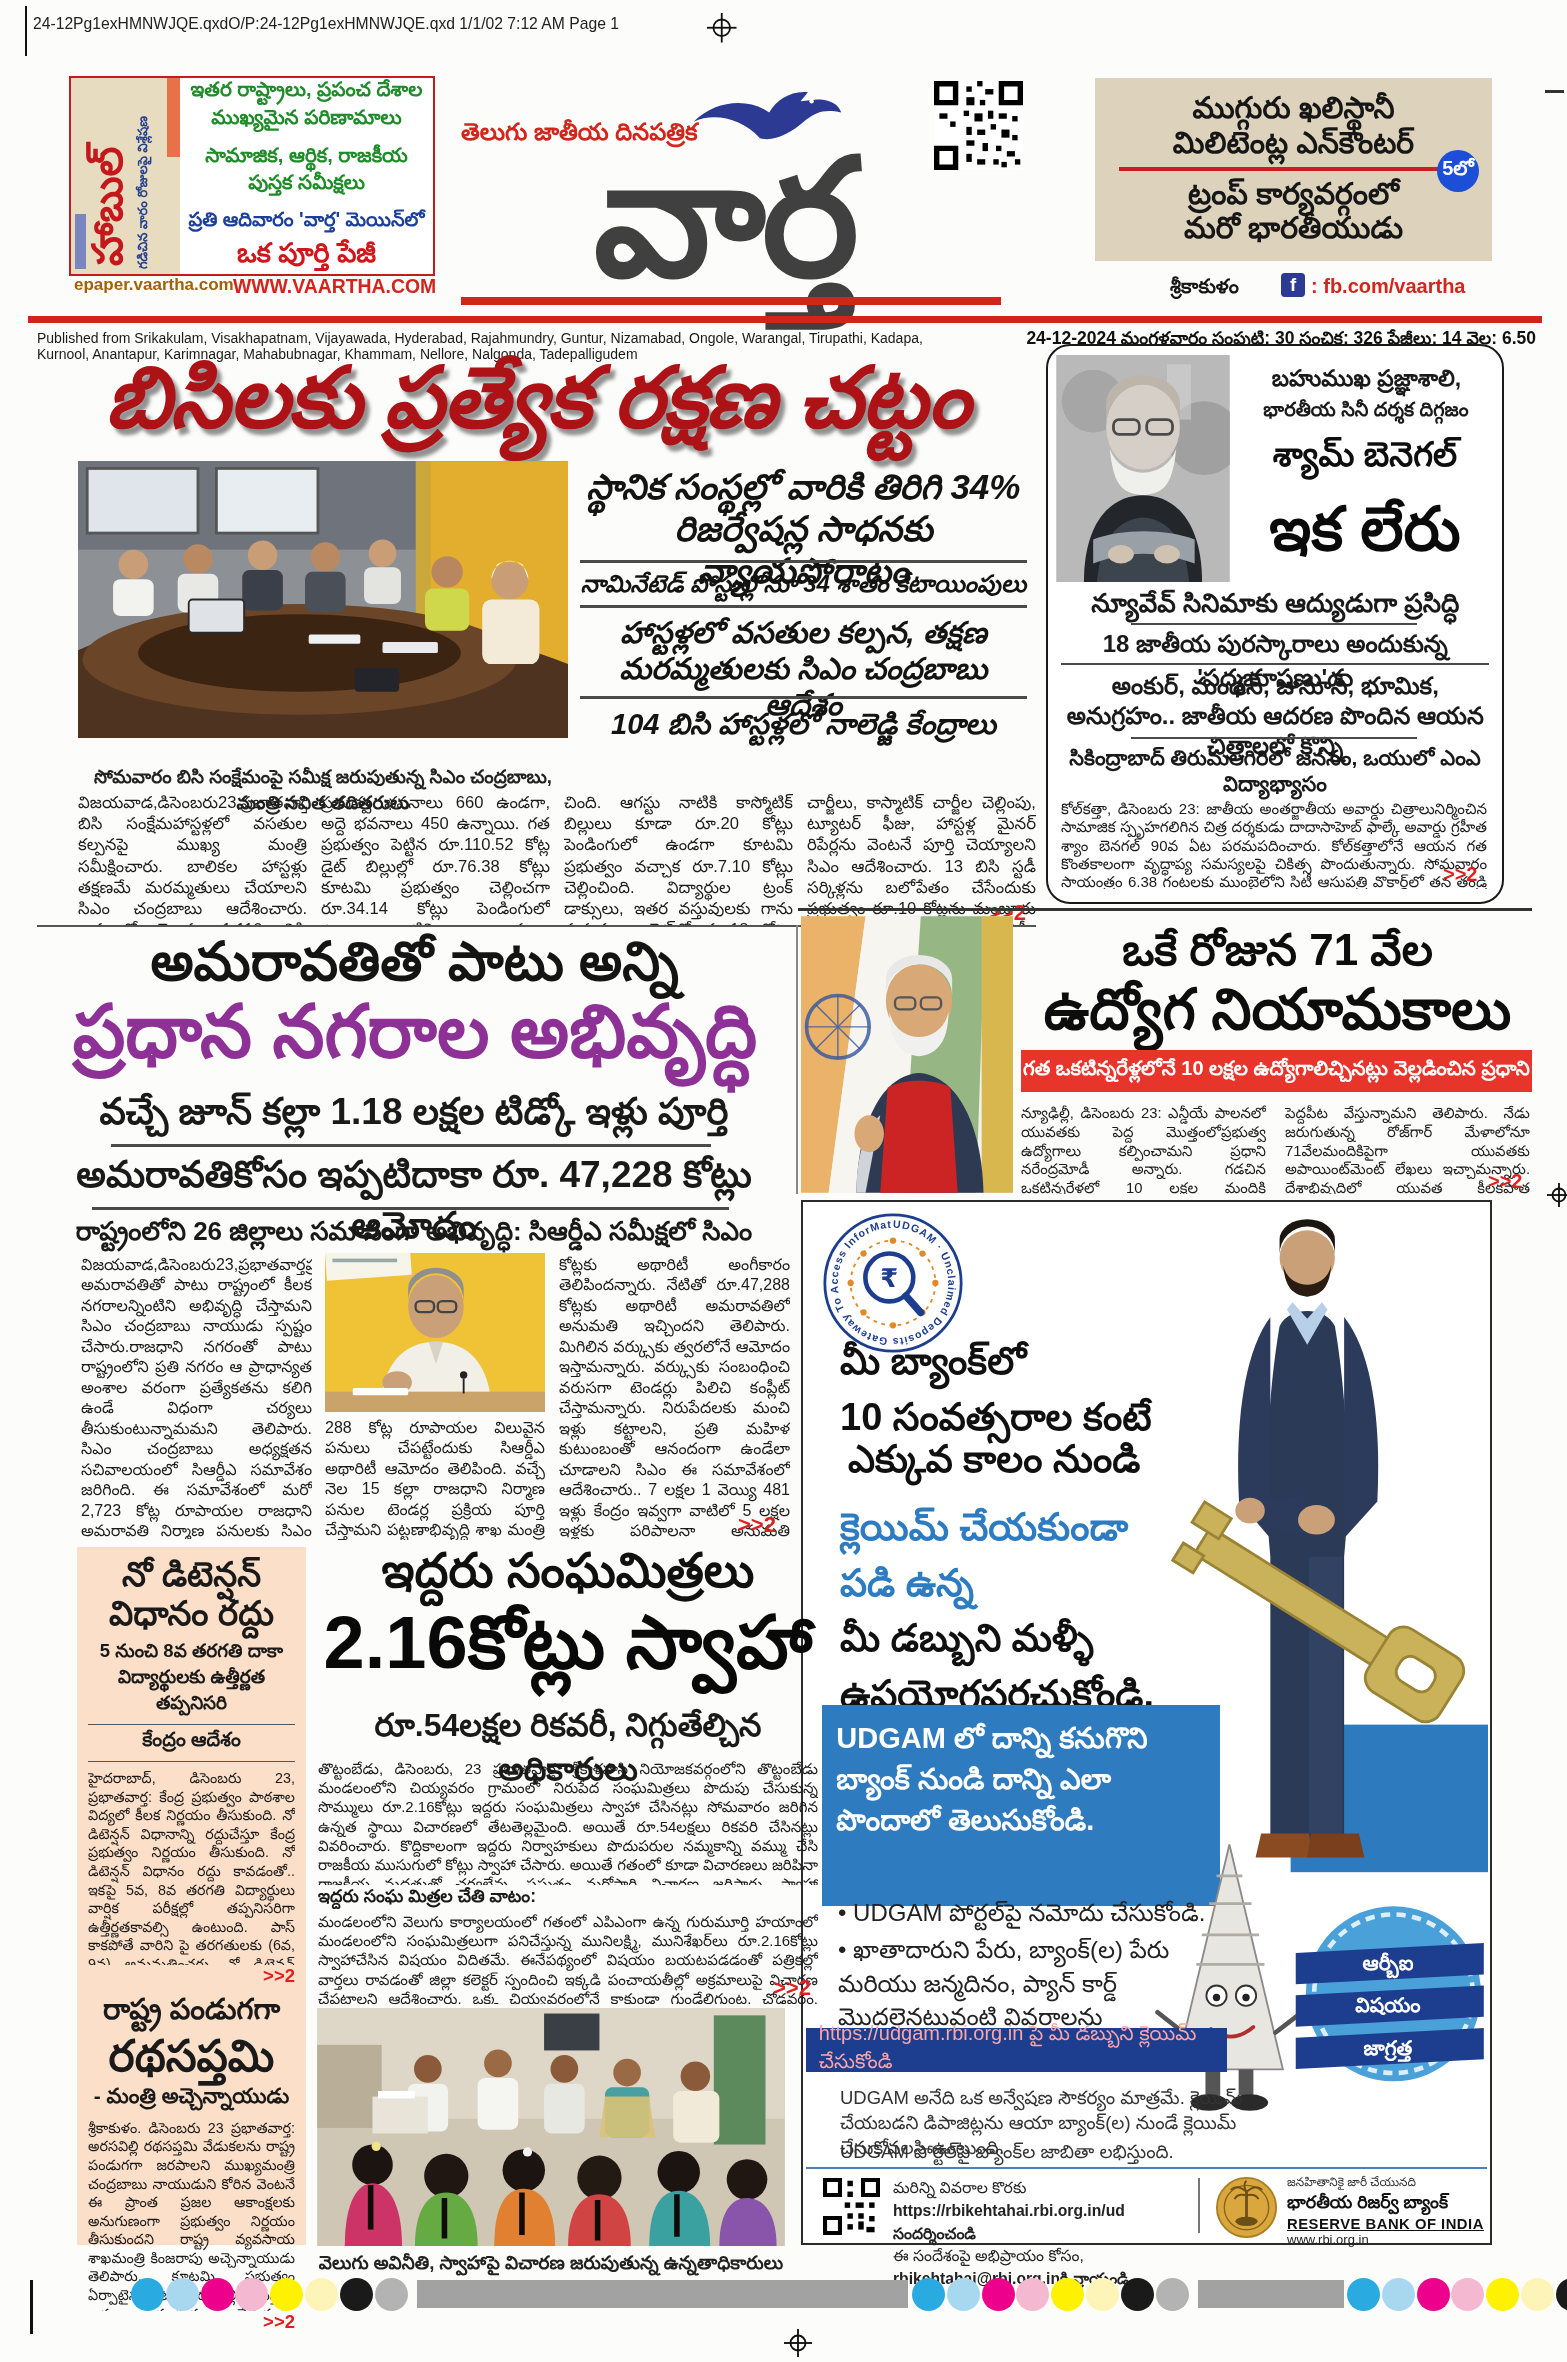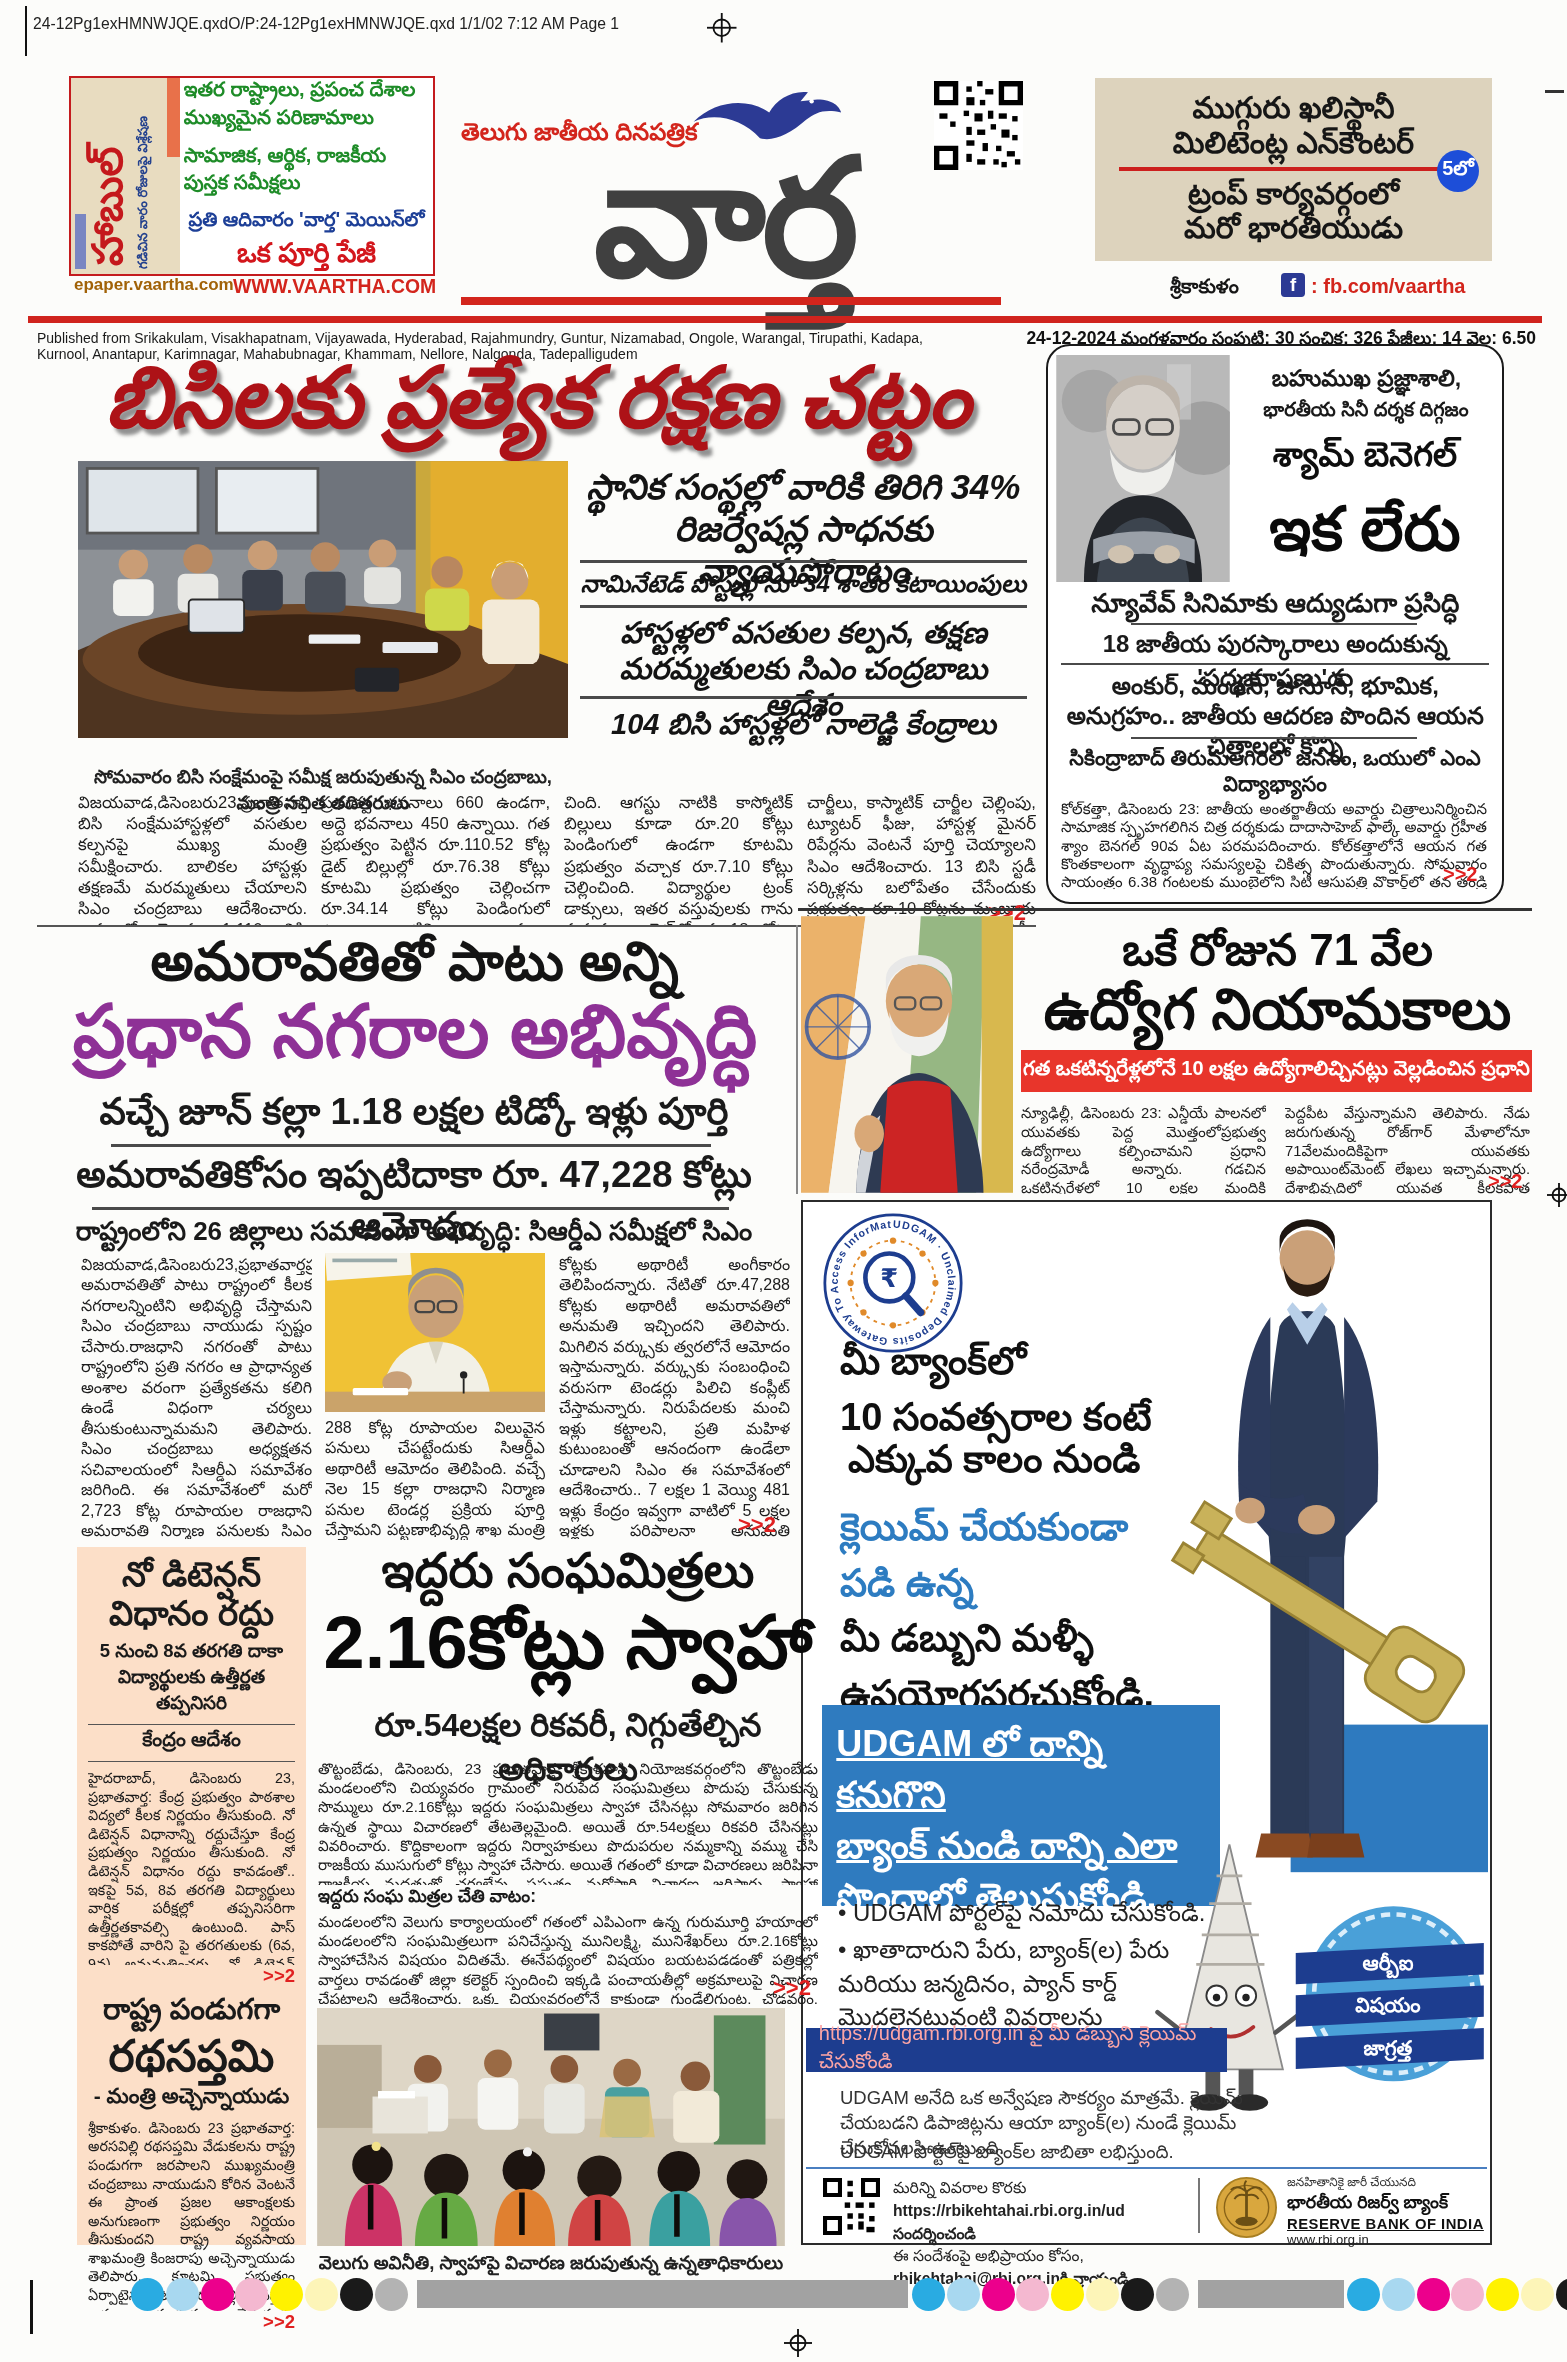--- a/index.html
+++ b/index.html
@@ -13,42 +13,42 @@
   .hr{background:#4a4a4a;}
   .redhr{background:#d0241e;}
   .jump{color:#e02020;font-weight:bold;white-space:nowrap;}
   .bodytxt{font-size:16.6px;line-height:1.28;color:#1c1c1c;}
   .smallbody{font-size:15px;line-height:1.27;color:#1c1c1c;}
   
   .promo-box{border:2.8px solid #c41b1e;background:#fff;display:flex;}
   .promo-left{width:109px;background:#e8dcc0;position:relative;overflow:hidden;flex:none;}
   .promo-vert{writing-mode:vertical-rl;transform:rotate(180deg);font-weight:bold;}
   .promo-right{flex:1;display:flex;flex-direction:column;justify-content:center;gap:2.8px;padding:5.5px 3.7px;}
-  .green-line{color:#1e8c28;font-weight:bold;font-size:20px;text-align:left;line-height:1.25;}
+  .green-line{color:#1e8c28;font-weight:bold;font-size:20px;text-align:center;line-height:1.25;}
   .pdiv{height:1.8px;background:#cfa3cf;margin:3.7px 24px;}
   .blue-line{color:#1d3f97;font-weight:bold;font-size:19.4px;text-align:center;}
   .redbig-line{color:#d3161c;font-weight:bold;font-size:27px;text-align:center;}
   .logo-text{font-weight:bold;color:#404040;font-size:164px;line-height:1;letter-spacing:-3.7px;}
   .tagline{color:#d3251c;font-weight:bold;font-size:24px;}
   .beige-box{background:#ddd3bd;}
   .tr-line{font-size:30px;font-weight:bold;color:#161616;text-align:center;line-height:1.15;}
   .badge5{background:#1d4ed8;color:#fff;border-radius:50%;width:42px;height:42px;
           display:flex;align-items:center;justify-content:center;font-weight:bold;font-size:20px;}
   .lead-headline{font-size:85px;font-weight:800;color:#ad1217;text-shadow:4.6px 5.5px 3.7px rgba(110,110,110,.75);
                  line-height:1.05;letter-spacing:-0.9px;}
   .sub-hd{font-weight:bold;color:#141414;line-height:1.2;font-style:italic;}
   .caption{font-size:18.5px;font-weight:bold;color:#222;}
   .round-box{border:2.8px solid #1a1a1a;border-radius:24px;background:#fff;}
   .banner-red{background:#e8352b;color:#fff;font-weight:bold;display:flex;align-items:center;justify-content:center;}
   .purple{color:#8e3196;}
   .peach{background:#fcdfc8;}
   .ad-box{border:2.8px solid #2b2b2b;background:#fff;}
   .ad-line{font-size:38px;font-weight:bold;color:#101010;line-height:1;}
   .ad-line.blue{color:#2d7cc1;}
-  .ad-bluebox{background:#2f7bbf;color:#fff;font-weight:bold;font-size:36px;line-height:1.42;padding:13px 14.8px;text-decoration:underline;}
+  .ad-bluebox{background:#2f7bbf;color:#fff;font-weight:bold;font-size:29px;line-height:1.42;padding:13px 14.8px;}
   .ad-bullet{font-size:24px;color:#222;line-height:1.4;}
   .url-bar{background:#1d3d8f;color:#fca5a5;font-size:20px;font-weight:normal;display:flex;align-items:center;padding:0 13px;}
   .disc{font-size:18.5px;color:#333;line-height:1.35;}
   .foot-small{font-size:15.7px;color:#222;line-height:1.45;}
   .graybar{background:#a2a2a2;height:28px;}
   .dot{width:33px;height:33px;border-radius:50%;display:inline-block;}
   .dots{display:flex;gap:1.8px;}
   .regmark{position:absolute;}
 </style>
 </head>

